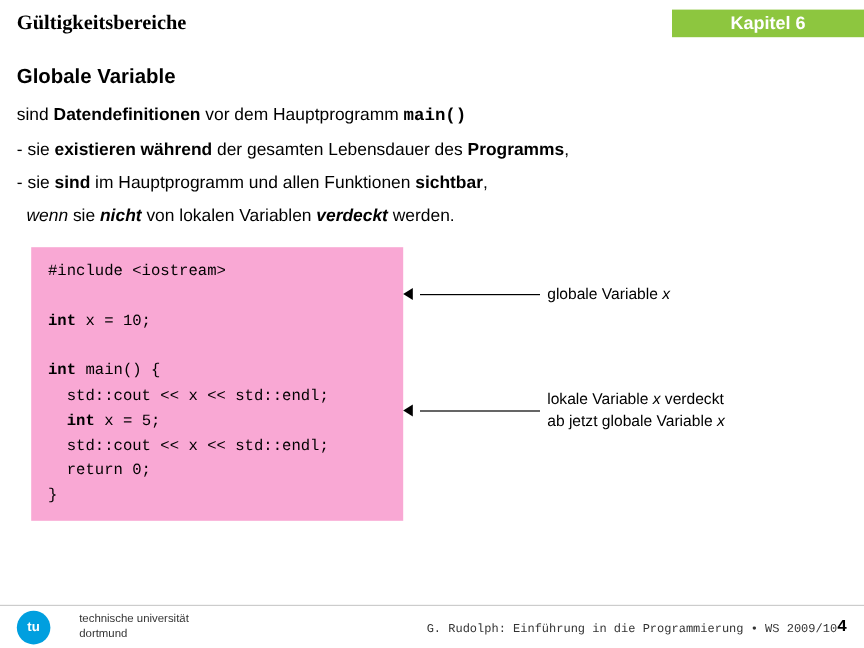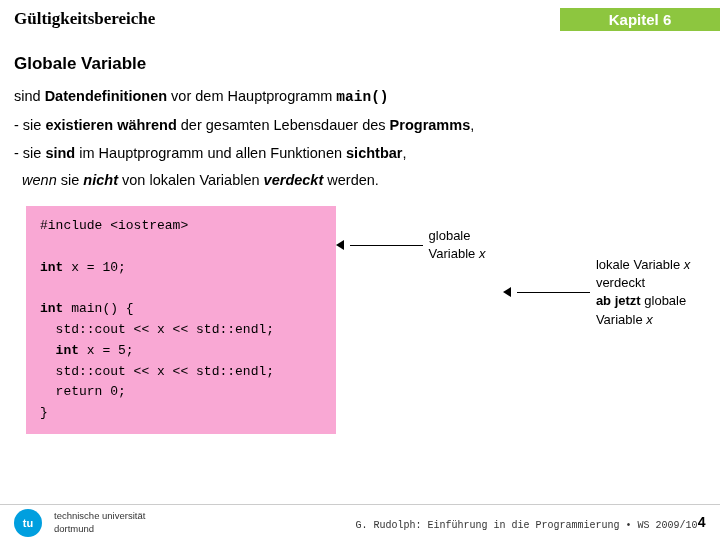--- a/index.html
+++ b/index.html
@@ -94,41 +94,41 @@
     .code-block .kw {
       font-weight: bold;
       color: #000;
     }
 
     .ann-text {
       font-size: 13px;
       line-height: 1.4;
     }
 
-    .ann-text b { font-weight: bold; }
+    .ann-text b { font-weight: normal; }
     .ann-text i { font-style: italic; }
 
     
     .footer {
       position: absolute;
       bottom: 0;
       left: 0;
       right: 0;
       display: flex;
       align-items: center;
       justify-content: space-between;
       padding: 6px 14px;
       border-top: 1px solid #ccc;
       height: 36px;
     }
 
     .footer-logo {
       display: flex;
       align-items: center;
-      gap: 12px;
+      gap: 24px;
     }
 
     .logo-mark {
       width: 28px;
       height: 28px;
       background: #009fdf;
       border-radius: 50%;
       position: relative;
       overflow: hidden;
       flex-shrink: 0;
@@ -166,21 +166,22 @@
     .footer-page {
       font-size: 14px;
       font-weight: bold;
       color: #000;
     }
 
     
     .annot-wrapper {
       position: relative;
       display: flex;
-      flex-direction: row;
+      flex-direction: column;
+      gap: 16px;
     }
 
     .ann-block-1 {
       display: flex;
       align-items: center;
       height: 26px; 
       margin-top: 26px; 
     }
 
     .ann-block-2 {

